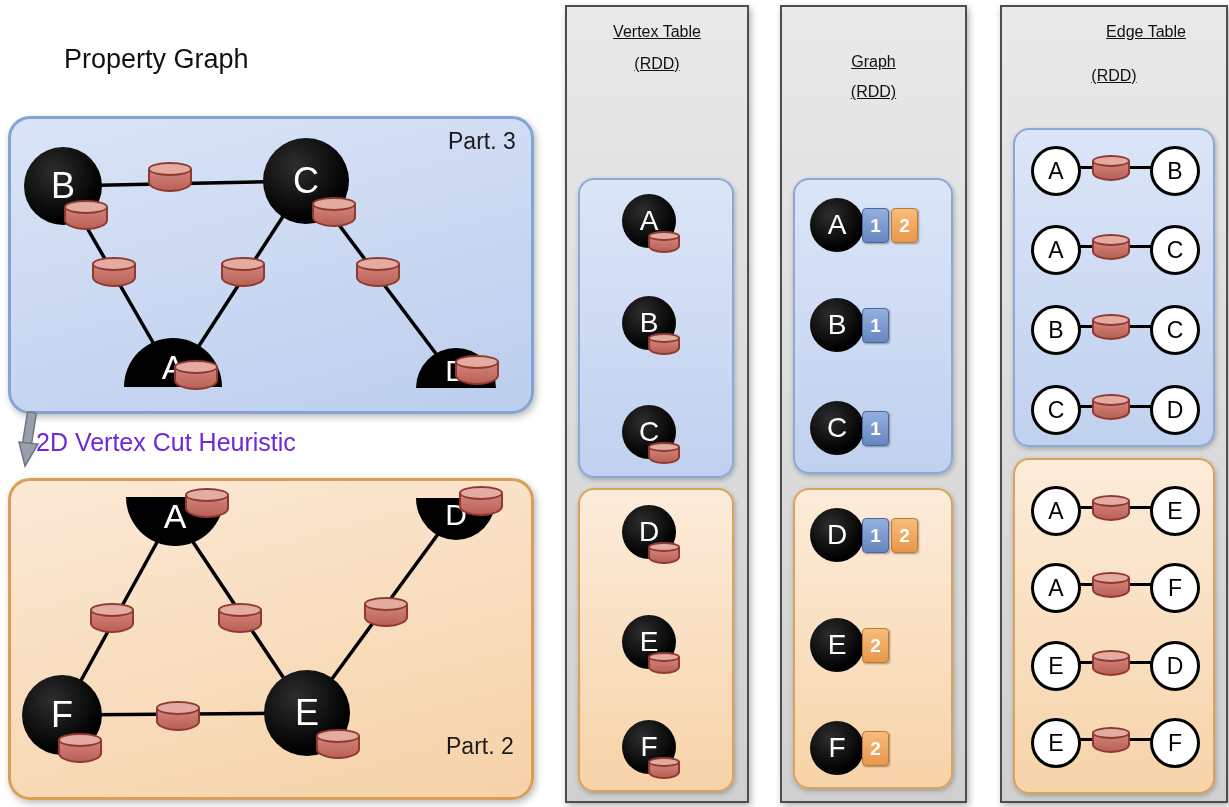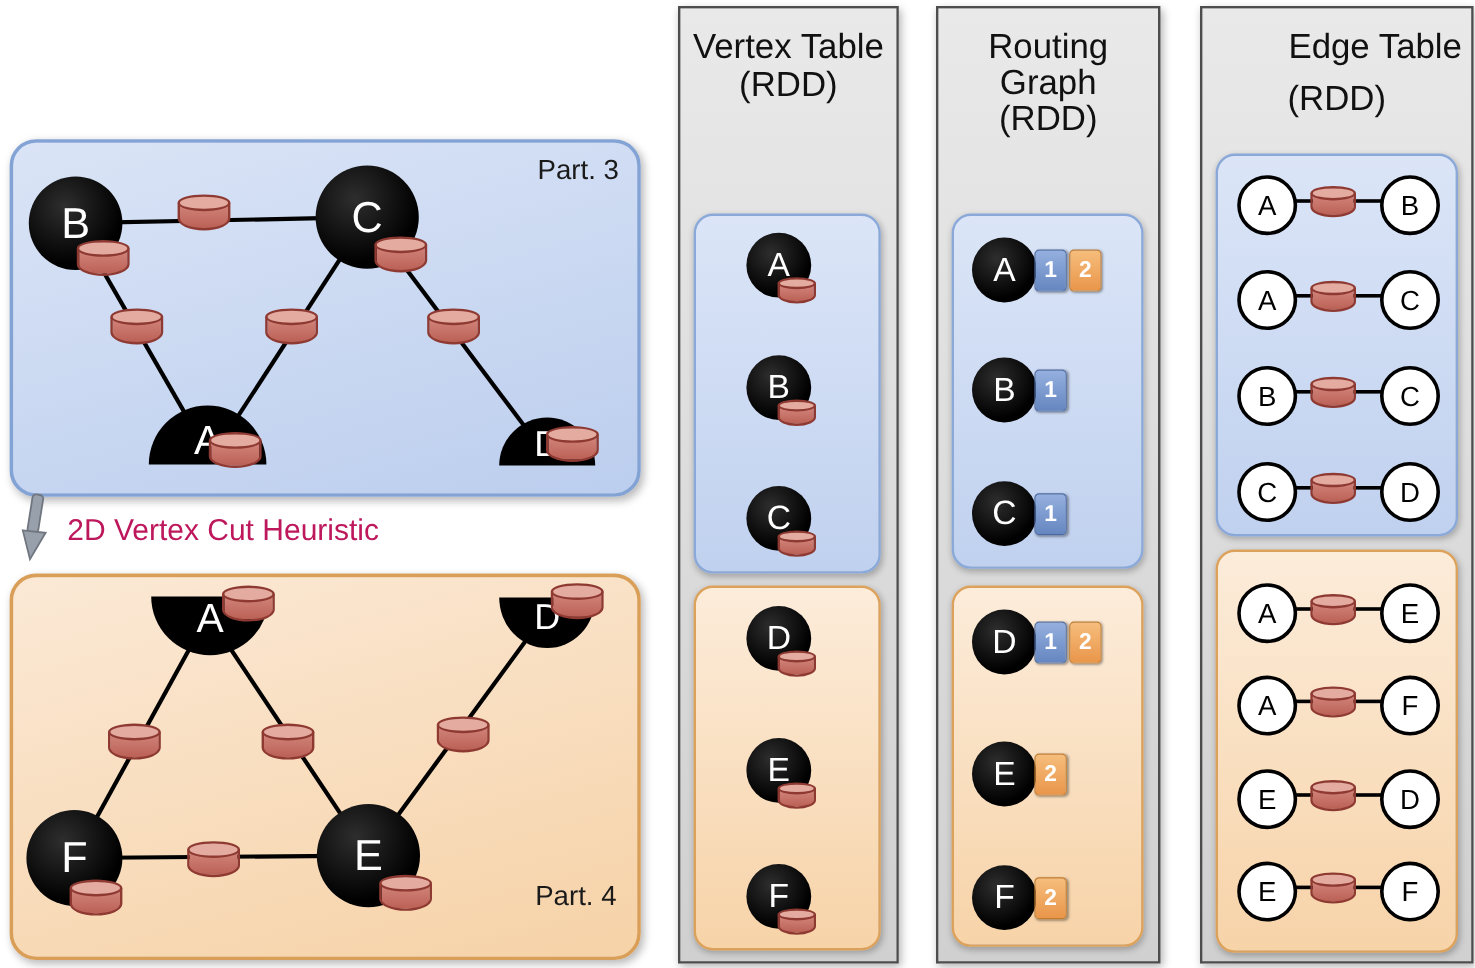--- a/index.html
+++ b/index.html
@@ -10,21 +10,21 @@
   .abs { position:absolute; }
 
   
   .part-box { position:absolute; border-radius:22px; box-shadow:2px 3px 7px rgba(0,0,0,.28); }
   .part-blue   { background:linear-gradient(165deg,#dae4f6,#bcceee); border:3px solid #84a3d5; }
   .part-orange { background:linear-gradient(165deg,#fbe9d6,#f6d2a7); border:3px solid #d99f58; }
   .part-label { position:absolute; font-size:23px; color:#1a1a1a; }
 
   
   .col { position:absolute; background:linear-gradient(180deg,#e9e9e9,#d0d0d0); border:2.5px solid #4d4d4d; box-shadow:2px 3px 7px rgba(0,0,0,.3); }
-  .col-title { position:absolute; width:100%; text-align:center; font-size:29px; color:#111; }
+  .col-title { position:absolute; width:100%; text-align:center; font-size:16px; color:#111;text-decoration:underline; }
   .inner-box { position:absolute; border-radius:16px; box-shadow:1px 2px 5px rgba(0,0,0,.25); }
   .inner-blue   { background:linear-gradient(180deg,#dbe5f7,#c0d1ef); border:2.5px solid #8aa8d8; }
   .inner-orange { background:linear-gradient(180deg,#fcecda,#f7d3a8); border:2.5px solid #dca25c; }
 
   
   .bc { position:absolute; background:radial-gradient(circle at 38% 32%, #2e2e2e, #000 68%); border-radius:50%;
         color:#fff; display:flex; align-items:center; justify-content:center; }
   .dome { position:absolute; background:#000; color:#fff; display:flex; align-items:flex-end; justify-content:center;
           border-radius:50% 50% 0 0 / 100% 100% 0 0; }
   .bowl { position:absolute; background:#000; color:#fff; display:flex; align-items:flex-start; justify-content:center;
@@ -49,26 +49,27 @@
 
   .edge-line { position:absolute; height:3px; background:#000; }
   svg { position:absolute; left:0; top:0; pointer-events:none; }
   .z1 { z-index:1; } .z2 { z-index:2; } .z3 { z-index:3; } .z4 { z-index:4; }
 </style>
 </head>
 <body>
 
 <div id="stage">
 
+  <div class="abs z4" style="left:64px; top:44px; font-size:27px; color:#111;">Property Graph</div>
 
   <div class="part-box part-blue" style="left:8px; top:116px; width:520px; height:292px;"></div>
   <div class="part-label z4" style="left:448px; top:128px;">Part. 3</div>
 
   <div class="part-box part-orange" style="left:8px; top:478px; width:520px; height:316px;"></div>
-  <div class="part-label z4" style="left:446px; top:733px;">Part. 4</div>
+  <div class="part-label z4" style="left:446px; top:733px;">Part. 2</div>
 
   <svg class="z1" width="540" height="807">
     <line x1="63" y1="186" x2="306" y2="181" stroke="#000" stroke-width="3.5"></line>
     <line x1="63" y1="186" x2="170" y2="372" stroke="#000" stroke-width="3.5"></line>
     <line x1="306" y1="181" x2="182" y2="372" stroke="#000" stroke-width="3.5"></line>
     <line x1="306" y1="181" x2="452" y2="375" stroke="#000" stroke-width="3.5"></line>
     <line x1="172" y1="515" x2="62" y2="715" stroke="#000" stroke-width="3.5"></line>
     <line x1="175" y1="515" x2="307" y2="713" stroke="#000" stroke-width="3.5"></line>
     <line x1="62" y1="715" x2="307" y2="713" stroke="#000" stroke-width="3.5"></line>
     <line x1="307" y1="713" x2="452" y2="515" stroke="#000" stroke-width="3.5"></line>
@@ -93,21 +94,21 @@
   <span class="cyl z3" style="left:455px; top:355px; width:44px; height:30px;"></span>
   <span class="cyl z3" style="left:148px; top:162px; width:44px; height:30px;"></span>
   <span class="cyl z3" style="left:92px;  top:257px; width:44px; height:30px;"></span>
   <span class="cyl z3" style="left:221px; top:257px; width:44px; height:30px;"></span>
   <span class="cyl z3" style="left:356px; top:257px; width:44px; height:30px;"></span>
 
   <svg class="z4" style="left:10px; top:410px;" width="42" height="62">
     <rect x="15" y="2" width="9" height="32" rx="3" fill="#98a0ab" stroke="#6f7680" stroke-width="1.5" transform="rotate(9 19 18)"></rect>
     <polygon points="9,32 28,34 15,56" fill="#98a0ab" stroke="#6f7680" stroke-width="1.5"></polygon>
   </svg>
-  <div class="abs z4" style="left:56px; top:428px; font-size:25px; color:#be185d;">2D Vertex Cut Heuristic</div>
+  <div class="abs z4" style="left:36px; top:428px; font-size:25px; color:#6d28d9;">2D Vertex Cut Heuristic</div>
 
   <div class="bowl z2" style="left:126px; top:497px; width:98px; height:49px; font-size:34px;">
       <span>A</span>
     </div>
   <div class="bowl z2" style="left:416px; top:498px; width:80px; height:42px; font-size:30px;">
       <span>D</span>
     </div>
   <div class="bc z2" style="left:22px; top:675px; width:80px; height:80px; font-size:36px;">
       <span>F</span>
     </div>
@@ -151,21 +152,20 @@
   <div class="bc z2" style="left:622px; top:615px; width:54px; height:54px; font-size:28px;">
       <span>E</span>
     </div>
   <span class="cyl z3" style="left:648px; top:652px; width:32px; height:22px;"></span>
   <div class="bc z2" style="left:622px; top:720px; width:54px; height:54px; font-size:28px;">
       <span>F</span>
     </div>
   <span class="cyl z3" style="left:648px; top:757px; width:32px; height:22px;"></span>
 
   <div class="col" style="left:780px; top:5px; width:183px; height:794px;">
-    <div class="col-title" style="top:16px;">Routing</div>
     <div class="col-title" style="top:46px;">Graph</div>
     <div class="col-title" style="top:76px;">(RDD)</div>
   </div>
   <div class="inner-box inner-blue" style="left:793px; top:178px; width:156px; height:292px;"></div>
   <div class="inner-box inner-orange" style="left:793px; top:488px; width:156px; height:297px;"></div>
 
   <div class="bc z2" style="left:810px; top:198px; width:54px; height:54px; font-size:28px;">
       <span>A</span>
     </div>
   <span class="badge badge-blue z3" style="left:862px; top:208px;">

